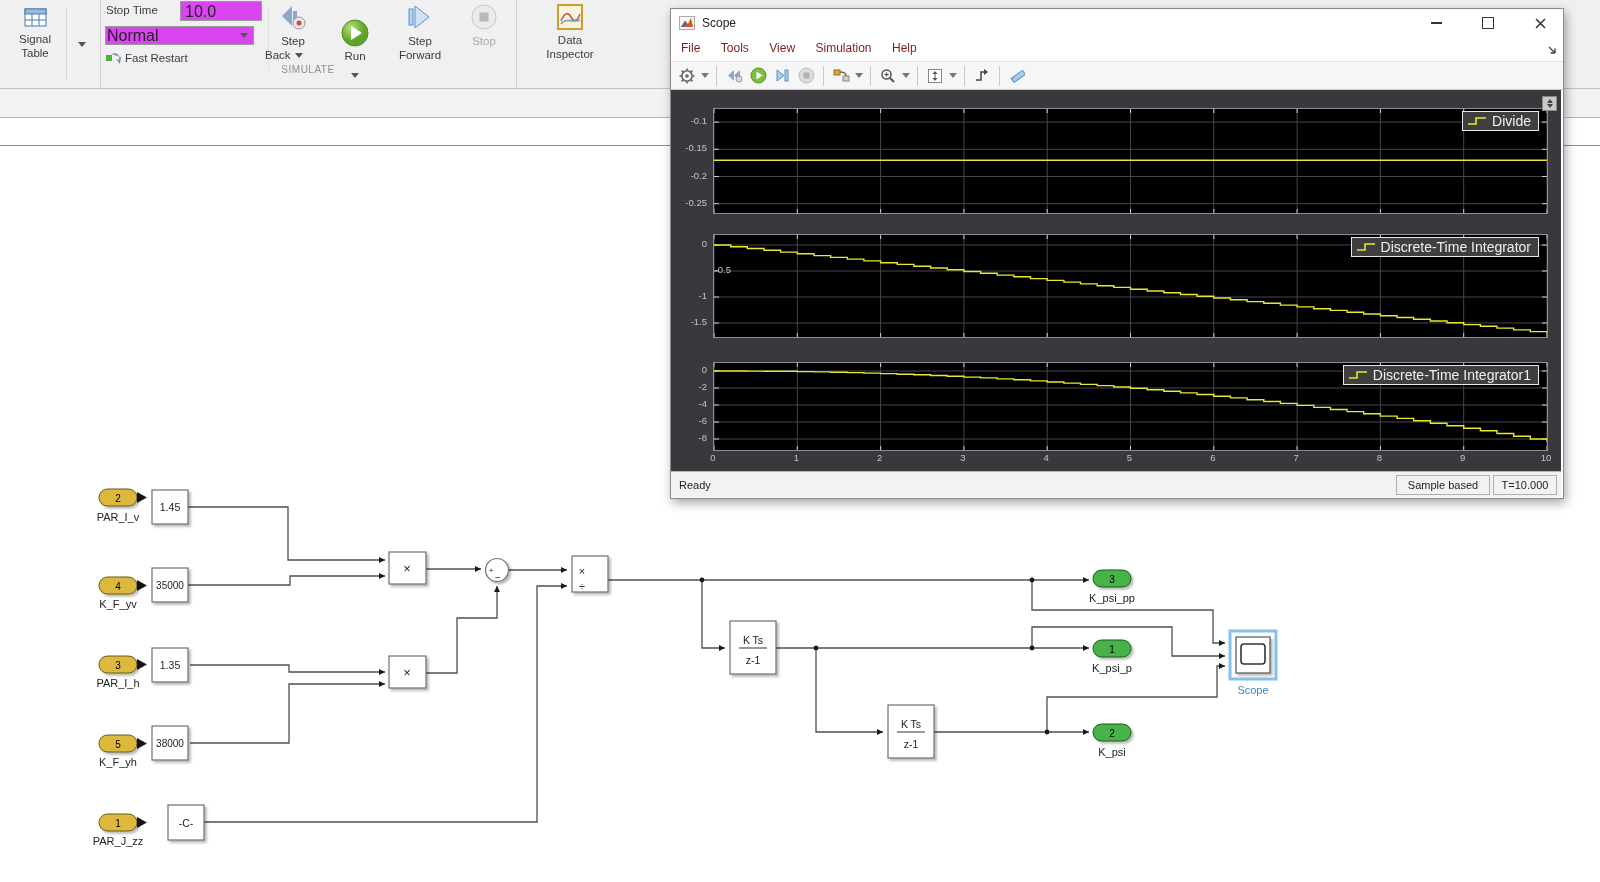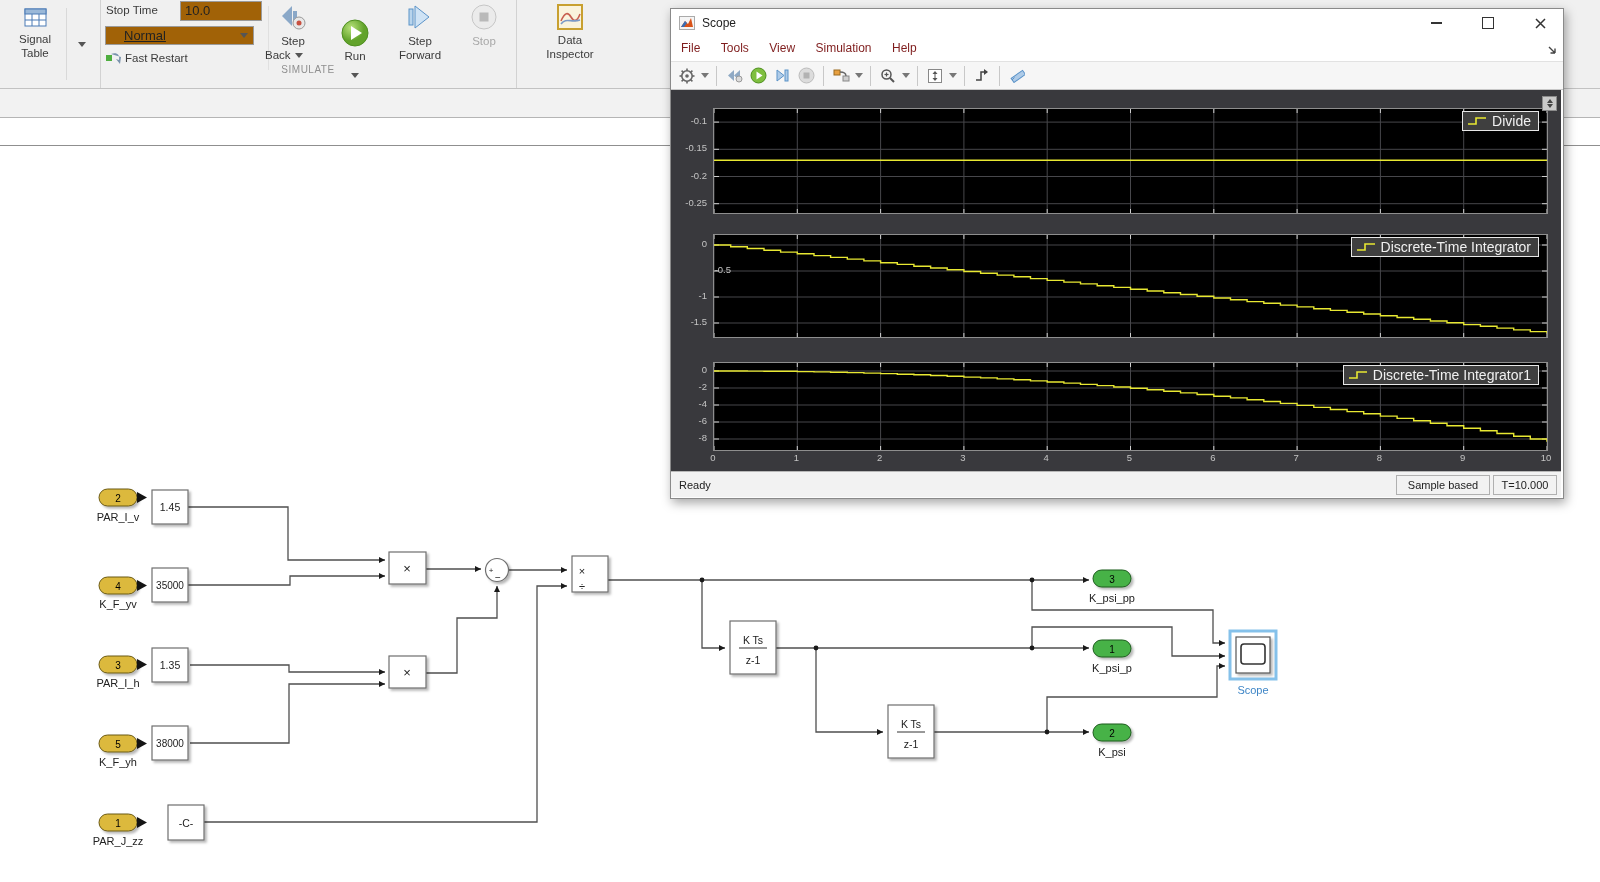--- a/index.html
+++ b/index.html
@@ -8,21 +8,21 @@
   .abs{position:absolute;}
   
   #ribbon{left:0;top:0;width:1600px;height:88px;background:#f0f0f0;border-bottom:1px solid #c2c2c2;}
   #strip2{left:0;top:89px;width:1600px;height:28px;background:#f2f2f2;border-bottom:1px solid #b5b5b5;}
   #strip3{left:0;top:118px;width:1600px;height:27px;background:#ffffff;border-bottom:1px solid #8f8f8f;}
   .rb-label{font-size:11.5px;color:#3b3b3b;text-align:center;line-height:14px;}
   .rb-label.dis{color:#a8a8a8;}
   .vsep{width:1px;background:#d9d9d9;}
   .caret{width:0;height:0;border-left:4px solid transparent;border-right:4px solid transparent;border-top:5px solid #555;}
   .caret.dim{border-top-color:#777;}
-  .fld{background:#a16207;border:1px solid #9b9b9b;font-size:13px;color:#222;}
+  .fld{background:#d946ef;border:1px solid #9b9b9b;font-size:16px;color:#222;}
   #sim-label{font-size:10px;color:#8f8f8f;letter-spacing:.5px;text-align:center;}
   
   #scope-win{left:670px;top:8px;width:892px;height:489px;background:#fdfdfd;border:1px solid #8a8a8a;
              box-shadow:2px 4px 10px rgba(0,0,0,.35);z-index:10;}
   #sc-title{left:0;top:0;width:100%;height:28px;background:#ffffff;}
   #sc-title .t{font-size:12px;color:#222;}
   .winbtn{width:30px;height:20px;display:flex;align-items:center;justify-content:center;}
   #sc-menu{left:0;top:28px;width:100%;height:24px;background:#ffffff;}
   .menu-item{font-size:12px;color:#7f1d1d;padding:4px 8px;display:inline-block;}
   #sc-toolbar{left:0;top:52px;width:100%;height:29px;background:#f6f6f6;border-top:1px solid #e2e2e2;border-bottom:1px solid #c8c8c8;
@@ -64,21 +64,21 @@
     </div>
     <div class="abs vsep" style="left:66px;top:8px;height:72px;"></div>
     <div class="abs" style="left:70px;top:2px;width:24px;height:84px;display:flex;align-items:center;justify-content:center;">
       <div class="caret"></div>
     </div>
     <div class="abs vsep" style="left:100px;top:0;height:88px;background:#d2d2d2;"></div>
 
     <div class="abs rb-label" style="left:106px;top:3px;width:64px;text-align:left;">Stop Time</div>
     <div class="abs fld" style="left:180px;top:1px;width:72px;height:16px;padding:1px 4px;">10.0</div>
     <div class="abs fld" style="left:105px;top:26px;width:147px;height:17px;display:flex;align-items:center;">
-      <span style="flex:1;padding-left:18px;text-decoration:underline;">Normal</span>
+      <span style="flex:1;padding-left:1px;">Normal</span>
       <div class="caret" style="margin-right:5px;"></div>
     </div>
     <div class="abs" style="left:106px;top:51px;display:flex;align-items:center;gap:4px;">
       <svg width="15" height="13">
         <rect x="0" y="3" width="6" height="6" fill="#4fae3f"></rect>
         <path d="M5 2 C11 0 14 3 13 8 L10 7 L14 12 L15 5 Z" fill="#7a93ad"></path>
       </svg>
       <span class="rb-label">Fast Restart</span>
     </div>
     <div class="abs vsep" style="left:268px;top:6px;height:64px;background:#e0e0e0;"></div>

